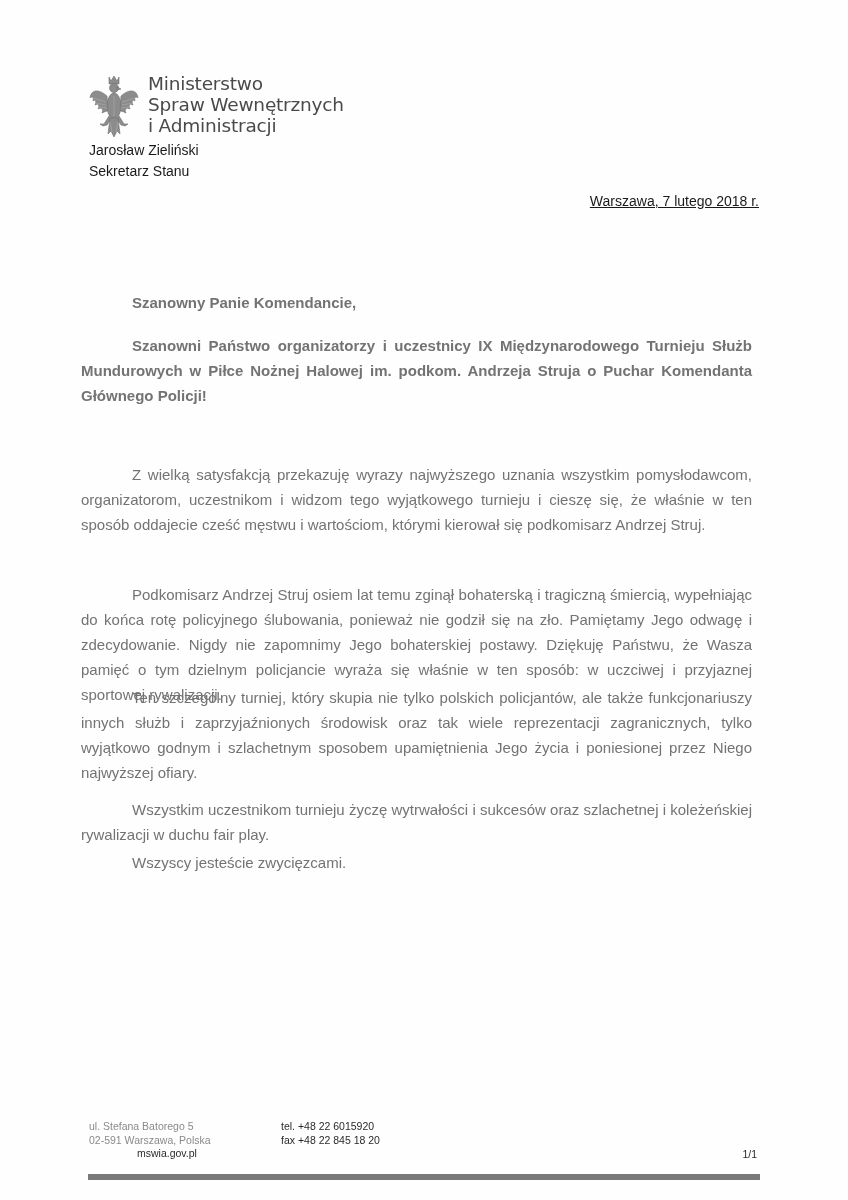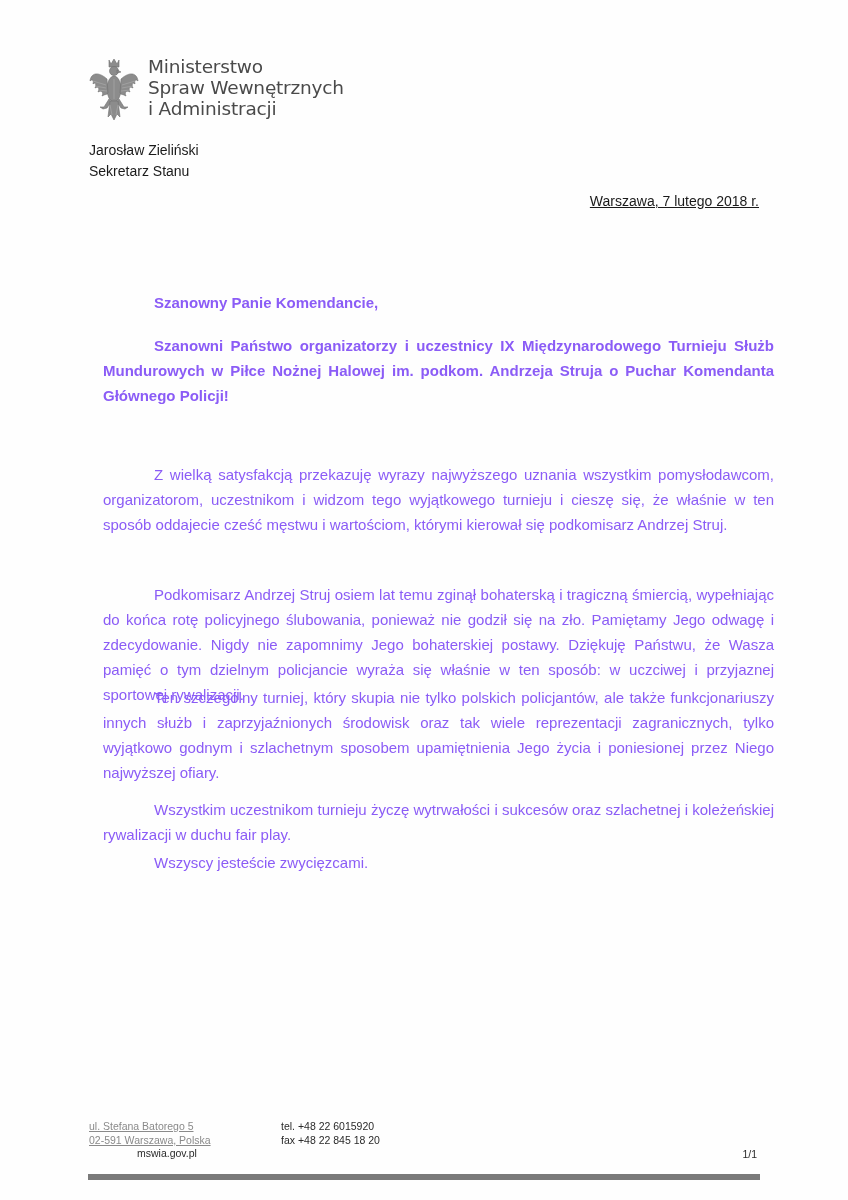--- a/index.html
+++ b/index.html
@@ -17,21 +17,21 @@
     }
     .page {
       position: absolute;
       left: 0; top: 0;
       width: 848px; height: 1200px;
       background: #fefefe;
     }
     .logo {
       position: absolute;
       left: 88px;
-      top: 56px;
+      top: 73px;
       display: flex;
       align-items: flex-start;
     }
     .eagle {
       width: 52px;
       height: 66px;
       margin-right: 8px;
       margin-top: 1px;
     }
     .logo-text {
@@ -58,46 +58,46 @@
       right: 89px;
       top: 192px;
       font-size: 14px;
       line-height: 18px;
       color: #1a1a1a;
       text-decoration: underline;
     }
 
     .body-text {
       position: absolute;
-      left: 103px;
+      left: 81px;
       width: 671px;
       font-size: 15px;
       line-height: 25px;
       text-align: justify;
-      color: #8b5cf6;
+      color: #737373;
     }
     .indent { text-indent: 51px; }
     .bold { font-weight: bold; }
 
     .salutation1 { top: 290px; }
     .salutation2 { top: 333px; }
     .para1 { top: 462px; }
     .para2 { top: 547px; margin-top: 35px; }
     .para3 { top: 685px; }
     .para4 { top: 797px; }
     .para5 { top: 850px; }
 
     .footer {
       position: absolute;
       left: 89px;
       top: 1120px;
       font-size: 10.5px;
       line-height: 13.5px;
     }
-    .footer-addr { color: #8a8a8a; text-decoration: underline; }
+    .footer-addr { color: #8a8a8a; }
     .footer-web { color: #2a2a2a; padding-left: 48px; }
     .footer-contact {
       position: absolute;
       left: 281px;
       top: 1120px;
       font-size: 10.5px;
       line-height: 13.5px;
       color: #2a2a2a;
     }
     .page-num {

